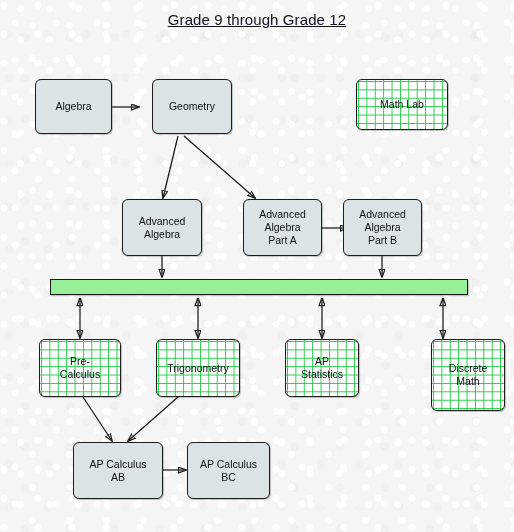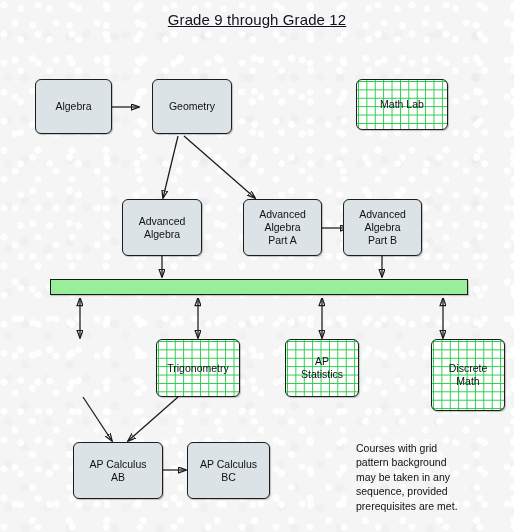--- a/index.html
+++ b/index.html
@@ -197,20 +197,24 @@
   </div>
 
   <div class="node solid" style="left:343px; top:199px; width:79px; height:57px;">
     <span class="label">Advanced
 Algebra
 Part B</span>
   </div>
 
   <div id="seq-bar"></div>
 
+  <div class="node grid" style="left:39px; top:339px; width:82px; height:58px;">
+    <span class="label">Pre-
+Calculus</span>
+  </div>
 
   <div class="node grid" style="left:285px; top:339px; width:74px; height:58px;">
     <span class="label">AP
 Statistics</span>
   </div>
 
   <div class="node grid" style="left:156px; top:339px; width:84px; height:58px;">
     <span class="label">Trigonometry</span>
   </div>
 
@@ -222,19 +226,14 @@
   <div class="node solid" style="left:73px; top:442px; width:90px; height:57px;">
     <span class="label">AP Calculus
 AB</span>
   </div>
 
   <div class="node solid" style="left:187px; top:442px; width:83px; height:57px;">
     <span class="label">AP Calculus
 BC</span>
   </div>
 
-  <div id="legend-note">Courses with grid
-pattern background
-may be taken in any
-sequence, provided
-prerequisites are met.</div>
 
 </div>
 
 </body></html>

